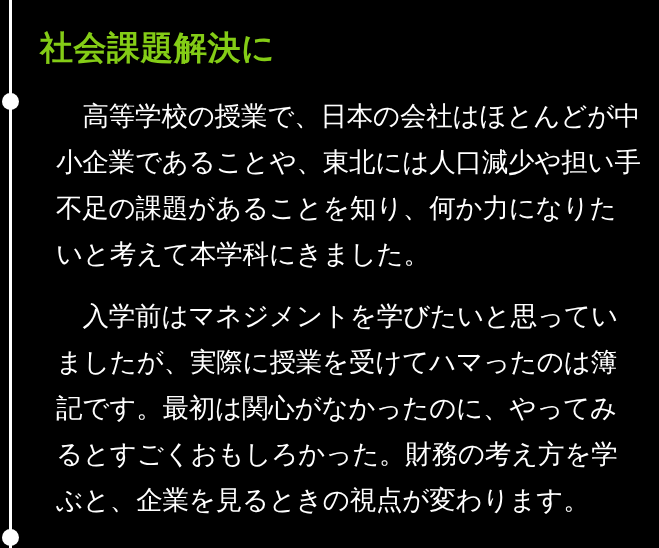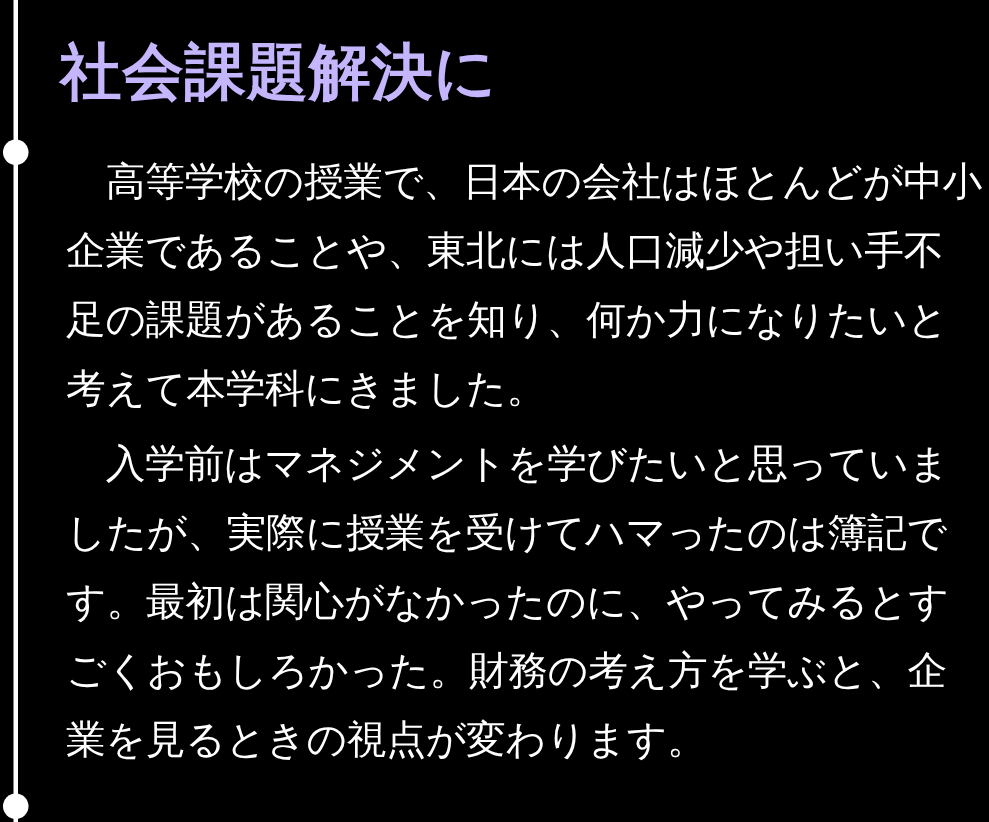--- a/index.html
+++ b/index.html
@@ -36,42 +36,42 @@
   .rail-dot.bottom { top: 529px; }
 
   .content {
     position: absolute;
     left: 40px;
     top: 0;
     width: 619px;
     height: 548px;
   }
   .headline {
-    color: #c4b5fd;
+    color: #84cc16;
     font-weight: bold;
-    font-size: 41px;
+    font-size: 33px;
     line-height: 46px;
     letter-spacing: 0.5px;
     padding-top: 4px;
     margin-top: 21px;
   }
   .headline .line {
     display: block;
     white-space: nowrap;
   }
   .body-text {
     margin-top: 16px;
     color: #ffffff;
     font-size: 26.5px;
     line-height: 46px;
     letter-spacing: -0.2px;
   }
   .para {
     text-indent: 1em;
-    margin: 4px;
+    margin: 16px;
   }
   .para + .para {
     margin-top: 0;
   }
 </style>
 </head>
 <body>
 
 <div class="page">
 

